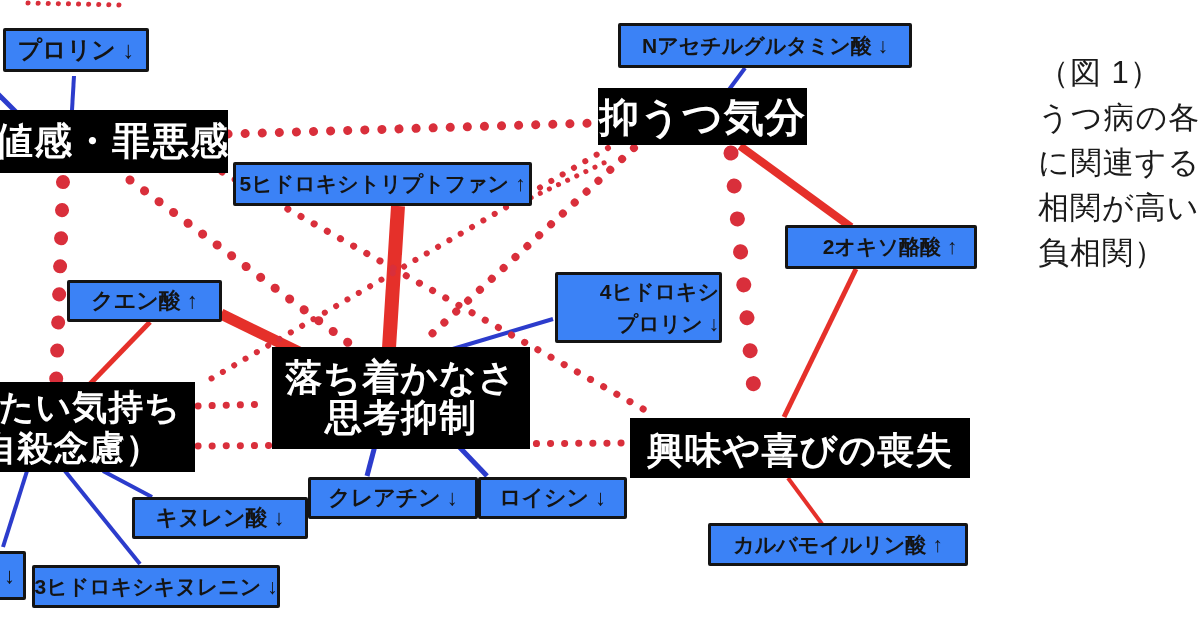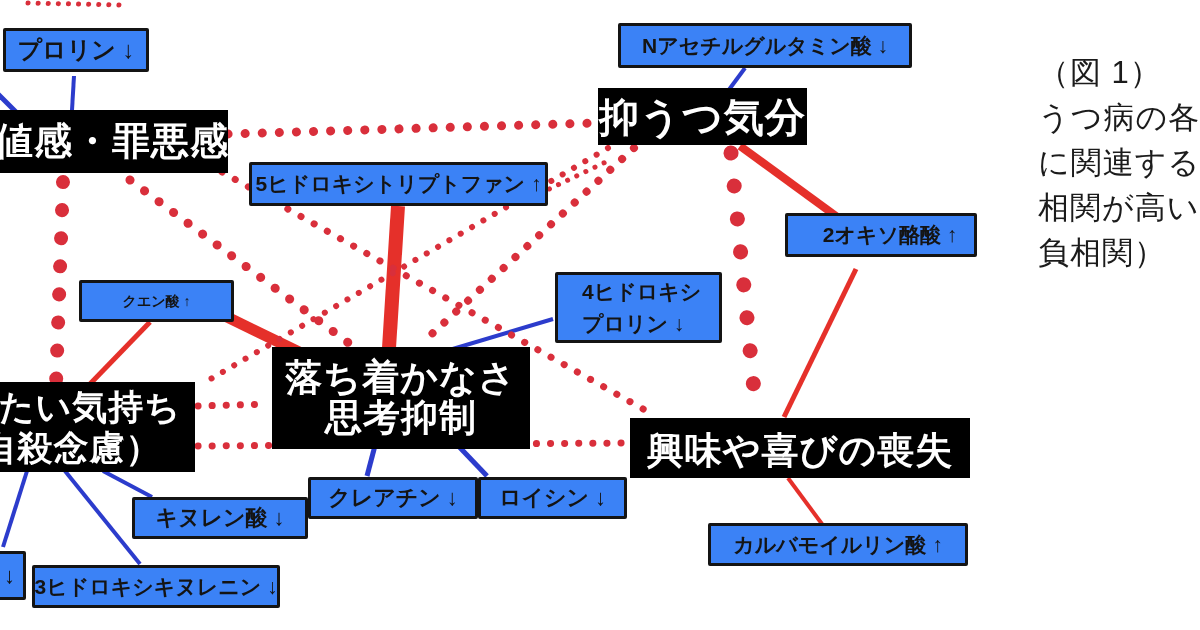--- a/index.html
+++ b/index.html
@@ -11,21 +11,21 @@
   .sym{
     position:absolute;background:#000000;color:#ffffff;font-weight:bold;
     display:flex;flex-direction:column;align-items:center;justify-content:center;
     text-align:center;letter-spacing:1px;white-space:nowrap;
   }
   .met{
     position:absolute;background:#3b82f6;border:3px solid #141414;border-radius:2px;
     color:#141414;font-weight:600;display:flex;flex-direction:column;justify-content:center;
     align-items:center;text-align:center;box-sizing:border-box;white-space:nowrap;
   }
-  .met.left{align-items:flex-start;padding-left:24px;}
+  .met.left{align-items:flex-end;padding-left:24px;}
   .met.right{align-items:flex-end;padding-right:8px;}
   .caption{
     position:absolute;color:#1b1b1b;letter-spacing:1px;white-space:nowrap;
   }
   .caption p{margin:0;}
 </style>
 </head>
 <body>
 
 <div class="stage">
@@ -74,27 +74,27 @@
       </div>
       <div class="sym" style="left: 630px; top: 418px; width: 340px; height: 60px; font-size: 37px; line-height: 55px; justify-content: flex-end;">
         <span>興味や喜びの喪失</span>
       </div>
       <div class="met" style="left: 3px; top: 28px; width: 146px; height: 44px; font-size: 24px; line-height: 40px;">
         <span>プロリン ↓</span>
       </div>
       <div class="met" style="left: 618px; top: 23px; width: 294px; height: 45px; font-size: 21px; line-height: 41px;">
         <span>Nアセチルグルタミン酸 ↓</span>
       </div>
-      <div class="met" style="left: 233px; top: 162px; width: 299px; height: 44px; font-size: 21px; line-height: 40px; margin-left: 16px;">
+      <div class="met" style="left: 233px; top: 162px; width: 299px; height: 44px; font-size: 21px; line-height: 40px;">
         <span>5ヒドロキシトリプトファン ↑</span>
       </div>
-      <div class="met" style="left: 785px; top: 213px; width: 192px; height: 44px; font-size: 21px; line-height: 40px; padding-left: 18px;">
+      <div class="met" style="left: 785px; top: 225px; width: 192px; height: 44px; font-size: 21px; line-height: 40px; padding-left: 18px;">
         <span>2オキソ酪酸 ↑</span>
       </div>
-      <div class="met" style="left: 79px; top: 280px; width: 155px; height: 42px; font-size: 14px; line-height: 38px;">
+      <div class="met" style="left: 67px; top: 280px; width: 155px; height: 42px; font-size: 22px; line-height: 38px;">
         <span>クエン酸 ↑</span>
       </div>
       <div class="met left" style="left: 555px; top: 272px; width: 167px; height: 71px; font-size: 21px; line-height: 32px;">
         <span>4ヒドロキシ</span>
         <span>プロリン ↓</span>
       </div>
       <div class="met" style="left: 132px; top: 497px; width: 176px; height: 42px; font-size: 22px; line-height: 38px;">
         <span>キヌレン酸 ↓</span>
       </div>
       <div class="met" style="left: 308px; top: 477px; width: 170px; height: 42px; font-size: 22px; line-height: 38px;">

